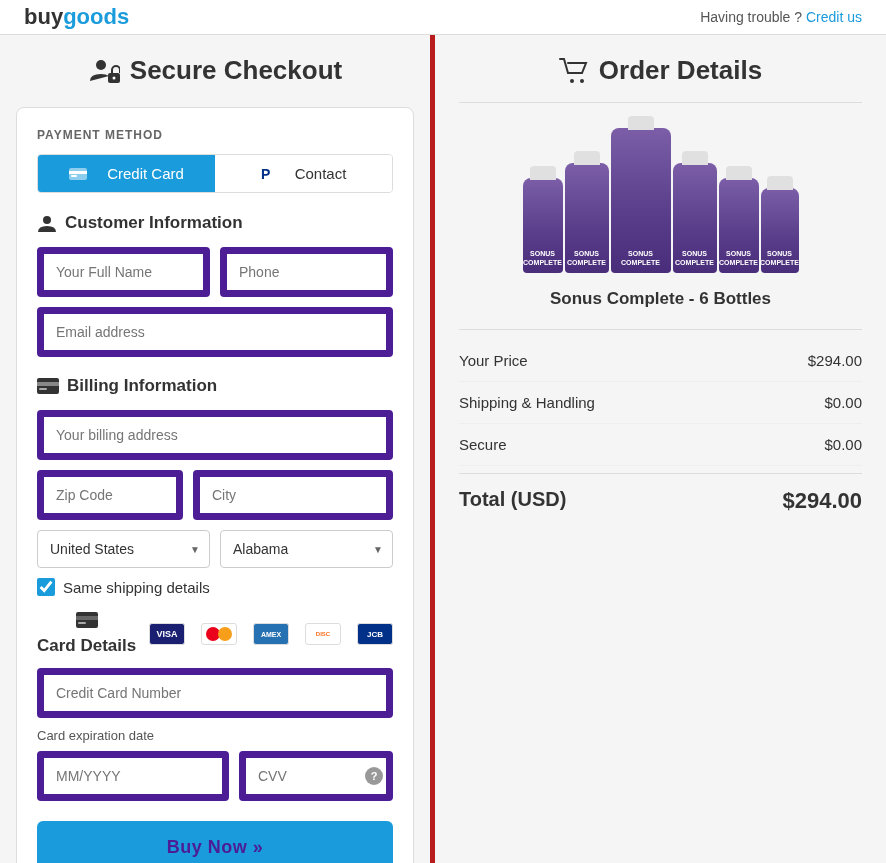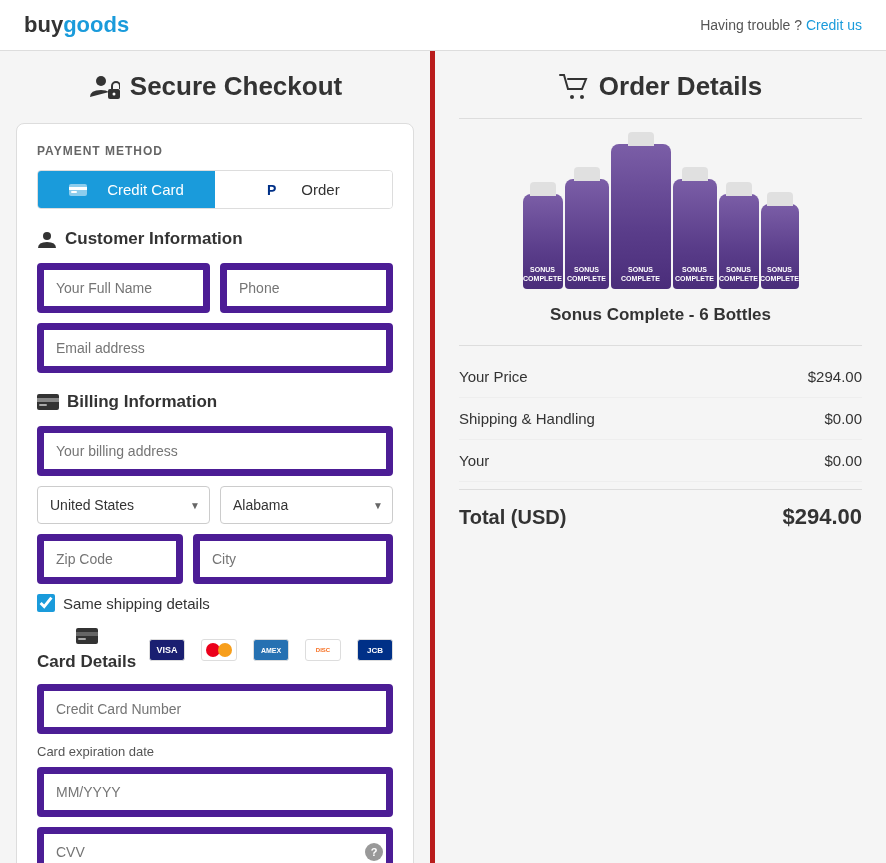--- a/index.html
+++ b/index.html
@@ -2,21 +2,21 @@
 <html><head>
   <meta charset="utf-8">
   <style>
     * { box-sizing: border-box; margin: 0; padding: 0; }
     body { font-family: Arial, sans-serif; background: #f5f5f5; color: #333; }
 
     
     .header {
       background: #fff;
       border-bottom: 1px solid #ddd;
-      padding: 12px 24px;
+      padding: 4px 24px;
       display: flex;
       justify-content: space-between;
       align-items: center;
     }
     .logo { font-size: 22px; font-weight: bold; }
     .logo span.buy { color: #333; }
     .logo span.goods { color: #1a9bdb; }
     .header-help { font-size: 14px; color: #555; }
     .header-help a { color: #1a9bdb; text-decoration: none; }
 
@@ -198,21 +198,21 @@
     .card-icon.visa { background: #1a1f71; color: #fff; font-size: 9px; }
     .card-icon.mastercard { background: #fff; position: relative; }
     .card-icon.amex { background: #2671b2; color: #fff; font-size: 7px; }
     .card-icon.discover { background: #fff; color: #f76f20; font-size: 7px; border: 1px solid #ddd; }
     .card-icon.jcb { background: #003087; color: #fff; font-size: 8px; }
 
     
     .cvv-row {
       display: flex;
       gap: 10px;
-      flex-direction: column;
+      align-items: center;
     }
     .cvv-wrapper {
       position: relative;
       flex: 1;
       border-radius: 9px;
     }
     .cvv-help {
       position: absolute;
       right: 10px;
       top: 50%;
@@ -321,21 +321,21 @@
       text-align: center;
       font-size: 17px;
       font-weight: 600;
       color: #333;
       margin-bottom: 20px;
     }
 
     .price-row {
       display: flex;
       justify-content: space-between;
-      align-items: center;
+      align-items: flex-start;
       padding: 12px 0;
       border-bottom: 1px solid #eee;
       font-size: 15px;
     }
     .price-row:last-of-type { border-bottom: none; }
     .price-row.total {
       font-size: 20px;
       font-weight: bold;
       border-top: 1px solid #ddd;
       margin-top: 7px;
@@ -408,21 +408,21 @@
             <rect width="18" height="3" rx="0" fill="#fff" y="3"></rect>
             <rect x="2" y="7" width="6" height="2" rx="1" fill="#fff"></rect>
           </svg>
           <span>Credit Card</span>
         </button>
         <button class="tab-btn inactive">
 
           <svg width="14" height="16" viewBox="0 0 14 16">
             <text x="0" y="13" font-size="14" font-weight="bold" fill="#003087">P</text>
           </svg>
-          <span>Order</span>
+          <span>Contact</span>
         </button>
       </div>
 
       
       <div class="subsection-header">
         <svg width="20" height="20" viewBox="0 0 20 20">
           <circle cx="10" cy="7" r="4" fill="#333"></circle>
           <path d="M1 19 Q1 13 10 13 Q19 13 19 19" fill="#333"></path>
         </svg>
         <span>Customer Information</span>
@@ -444,35 +444,35 @@
           <rect x="2" y="10" width="8" height="2" rx="1" fill="#aaa"></rect>
         </svg>
         <span>Billing Information</span>
       </div>
 
       <div class="input-row">
         <input class="input-field" type="text" placeholder="Your billing address" style="">
       </div>
 
       <div class="input-row">
+        <input class="input-field" type="text" style="flex: 1 1 0%;" placeholder="Zip Code">
+        <input class="input-field" type="text" style="flex: 1.5 1 0%;" placeholder="City">
+      </div>
+
+      <div class="input-row">
         <div class="select-wrapper">
           <select class="select-field">
             <option>United States</option>
           </select>
         </div>
         <div class="select-wrapper">
           <select class="select-field">
             <option>Alabama</option>
           </select>
         </div>
-      </div>
-
-      <div class="input-row">
-        <input class="input-field" type="text" style="flex: 1 1 0%;" placeholder="Zip Code">
-        <input class="input-field" type="text" style="flex: 1.5 1 0%;" placeholder="City">
       </div>
 
       
       <div class="checkbox-row">
         <input type="checkbox" id="same-shipping" checked="" style="">
         <label for="same-shipping">Same shipping details</label>
       </div>
 
       
       <div class="card-details-header">
@@ -557,21 +557,21 @@
 
     <div class="price-row">
       <span>Your Price</span>
       <span class="price-value">$294.00</span>
     </div>
     <div class="price-row">
       <span>Shipping &amp; Handling</span>
       <span class="price-value">$0.00</span>
     </div>
     <div class="price-row">
-      <span>Your</span>
+      <span>Secure</span>
       <span class="price-value">$0.00</span>
     </div>
 
     <div class="price-row total">
       <span>Total (USD)</span>
       <span class="price-value total-val">$294.00</span>
     </div>
 
   </div>
 

